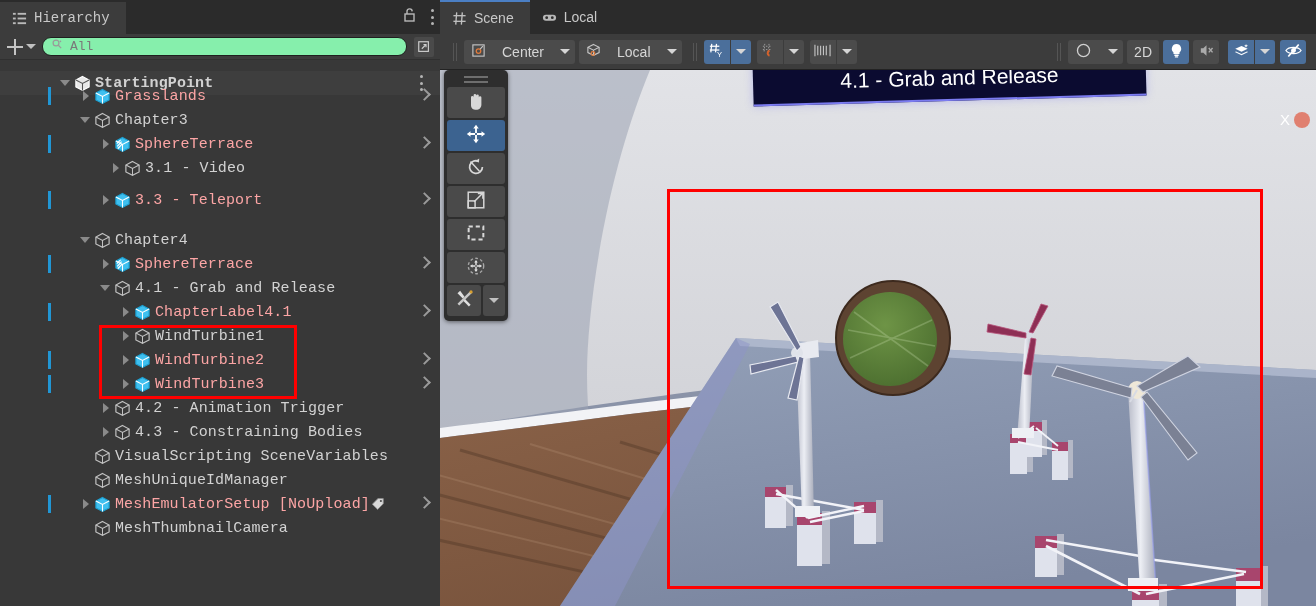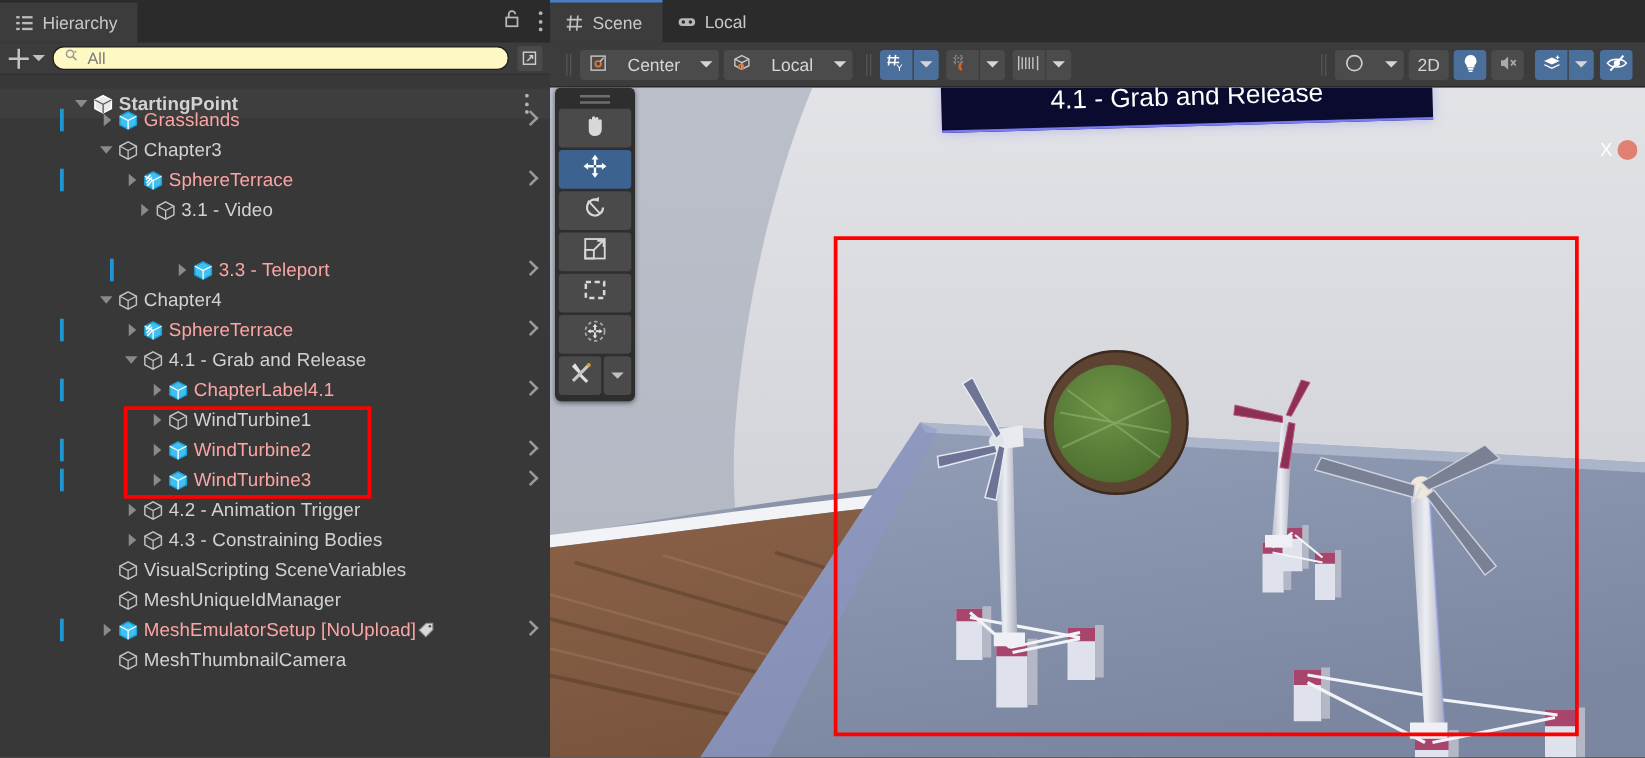--- a/index.html
+++ b/index.html
@@ -10,20 +10,21 @@
     overflow: hidden;
   }
   #root { position: relative; width: 1316px; height: 606px; display: flex; }
 
   
   #hierarchy {
     width: 440px; height: 522px;
     background: #383838;
     position: relative;
     flex: 0 0 440px;
+    font-family: Liberation Mono, monospace;
   }
   .tabbar {
     height: 34px; background: #2b2b2b;
     position: relative; display: flex; align-items: stretch;
   }
   .tab {
     display: flex; align-items: center; gap: 7px;
     padding: 0 16px 0 12px;
     font-size: 14px; color: #c8c8c8;
     position: relative;
@@ -49,21 +50,21 @@
   .plusglyph:before, .plusglyph:after {
     content: ""; position: absolute; background: #c4c4c4;
   }
   .plusglyph:before { left: 8px; top: 1px; width: 2px; height: 16px; }
   .plusglyph:after  { top: 8px; left: 1px; height: 2px; width: 16px; }
   .caret-dn {
     width: 0; height: 0; border-left: 5px solid transparent;
     border-right: 5px solid transparent; border-top: 5px solid #c0c0c0;
   }
   .searchfield {
-    flex: 1; height: 19px; background: #fef9c3; border-radius: 9px;
+    flex: 1; height: 19px; background: #86efac; border-radius: 9px;
     display: flex; align-items: center; gap: 6px; padding: 0 8px;
     border: 1px solid #1f1f1f;
   }
   .searchfield .txt { font-size: 13px; color: #7a7a7a; }
   .winbtn {
     width: 20px; height: 20px; background: #4a4a4a; border-radius: 2px;
     display: flex; align-items: center; justify-content: center;
     margin-left: 3px;
   }
 
@@ -302,21 +303,21 @@
         </div>
         <div class="row" style="top: 96px; position: absolute; left: 0px; right: 0px; margin-left: 10px;">
           <div style="width: 100px; flex: 0 0 auto;"></div>
           <span class="foldarrow closed"></span>
           <span class="goicon"><svg viewBox="0 0 18 18" width="17" height="17">
               <path d="M9 1.6 L16 5.3 L16 12.6 L9 16.3 L2 12.6 L2 5.3 Z" fill="none" stroke="#c2c2c2" stroke-width="1.25"></path>
               <path d="M2 5.3 L9 9 L16 5.3 M9 9 L9 16.3" fill="none" stroke="#c2c2c2" stroke-width="1.1"></path>
             </svg></span>
           <span class="rowlabel c-white">3.1 - Video</span>
         </div>
-        <div class="row" style="top: 144px; position: absolute; left: 0px; right: 0px; margin-left: 40px;">
+        <div class="row" style="top: 128px; position: absolute; left: 0px; right: 0px;">
           <div class="prefabstrip"></div>
           <div style="width: 100px; flex: 0 0 auto;"></div>
           <span class="foldarrow closed"></span>
           <span class="goicon"><svg viewBox="0 0 18 18" width="17" height="17">
               <path d="M9 1.6 L16 5.3 L16 12.6 L9 16.3 L2 12.6 L2 5.3 Z" fill="#3fc0f0" stroke="#1d9fd0" stroke-width="1.25"></path>
               <path d="M2 5.3 L9 9 L16 5.3 M9 9 L9 16.3" fill="none" stroke="#ffffff" stroke-width="1.1"></path>
             </svg></span>
           <span class="rowlabel c-blue">3.3 - Teleport</span>
           <span class="chev"></span>
         </div>

